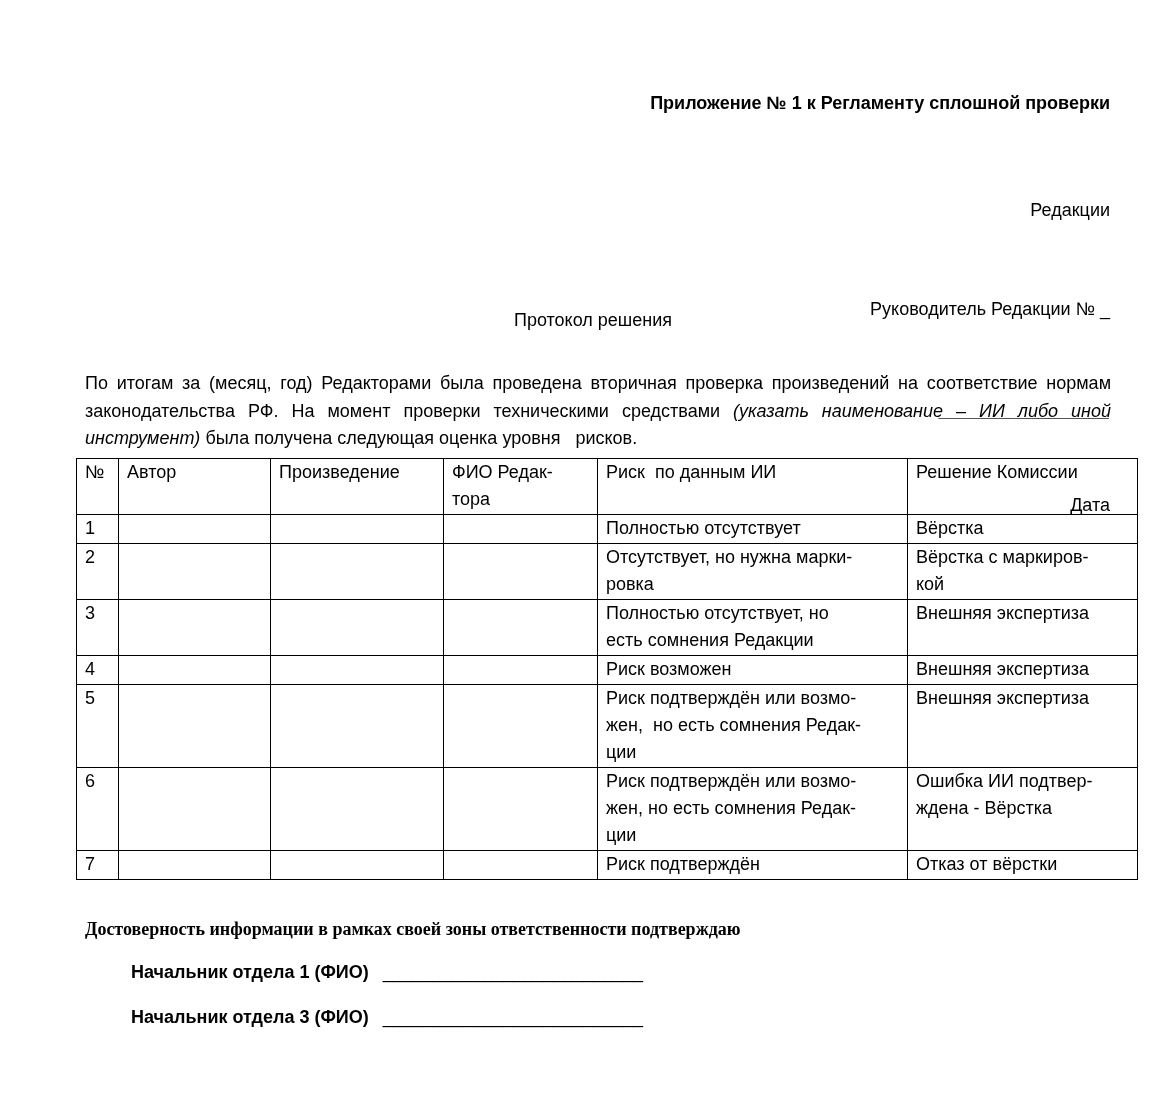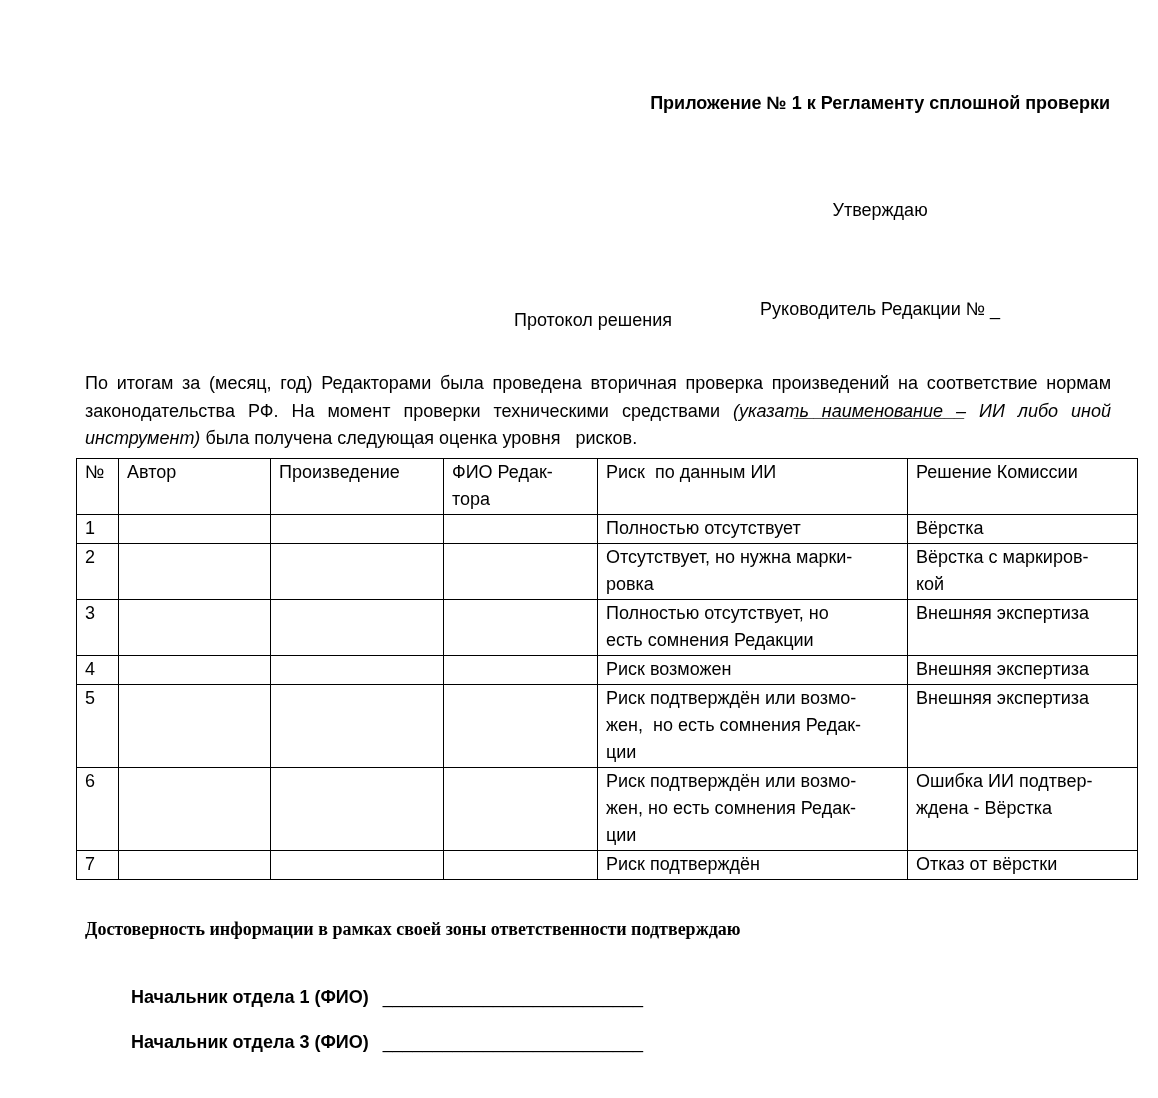--- a/index.html
+++ b/index.html
@@ -16,21 +16,21 @@
     font-family: "Liberation Sans", sans-serif;
     font-size: 18px;
     overflow: hidden;
   }
 
   
   .approval {
     position: absolute;
     top: 36px;
     right: 48px;
-    text-align: center;
+    text-align: right;
     line-height: 27px;
     white-space: pre-wrap;
   }
   .approval .appendix { font-weight: 700; margin-bottom: 26px; }
   .approval .approve  { margin-bottom: 18px; }
   .approval .head     { margin-bottom: 21px; }
   .approval .sigline  { margin-bottom: 13px; letter-spacing: 0; font-style: italic; }
 
   
   .doc-title {
@@ -81,37 +81,38 @@
   .confirm {
     position: absolute;
     top: 916px;
     left: 85px;
     font-weight: 700;
     line-height: 27px;
     font-family: Liberation Serif, serif;
   }
   .signers {
     position: absolute;
-    top: 984px;
+    top: 959px;
     left: 131px;
     line-height: 27px;
   }
   .signer-row { margin-bottom: 18px; white-space: pre-wrap; font-weight: 700; }
   .signer-row .line { margin-left: 14px; font-weight: 400; }
 </style>
 </head>
 <body>
 
 <div class="page">
 
   <div class="approval">
     <div class="appendix">Приложение № 1 к Регламенту сплошной проверки</div>
-    <div class="approve">Утверждаю</div>
+    <div class="approve">Редакции</div>
     <div class="head">Руководитель Редакции № _</div>
     <div class="sigline">_________________</div>
+    <div class="date">Дата</div>
   </div>
 
   <div class="doc-title">Протокол решения</div>
 
   <p class="intro"><span>По итогам за (месяц, год) Редакторами была проведена вторичная проверка произведений на соответствие нормам законодательства РФ. На момент проверки техническими средствами </span><span class="italic">(указать наименование – ИИ либо иной инструмент)</span><span> была получена следующая оценка уровня   рисков.</span></p>
 
   <table class="risk-table">
     <colgroup>
       <col style="width:42px">
       <col style="width:152px">

